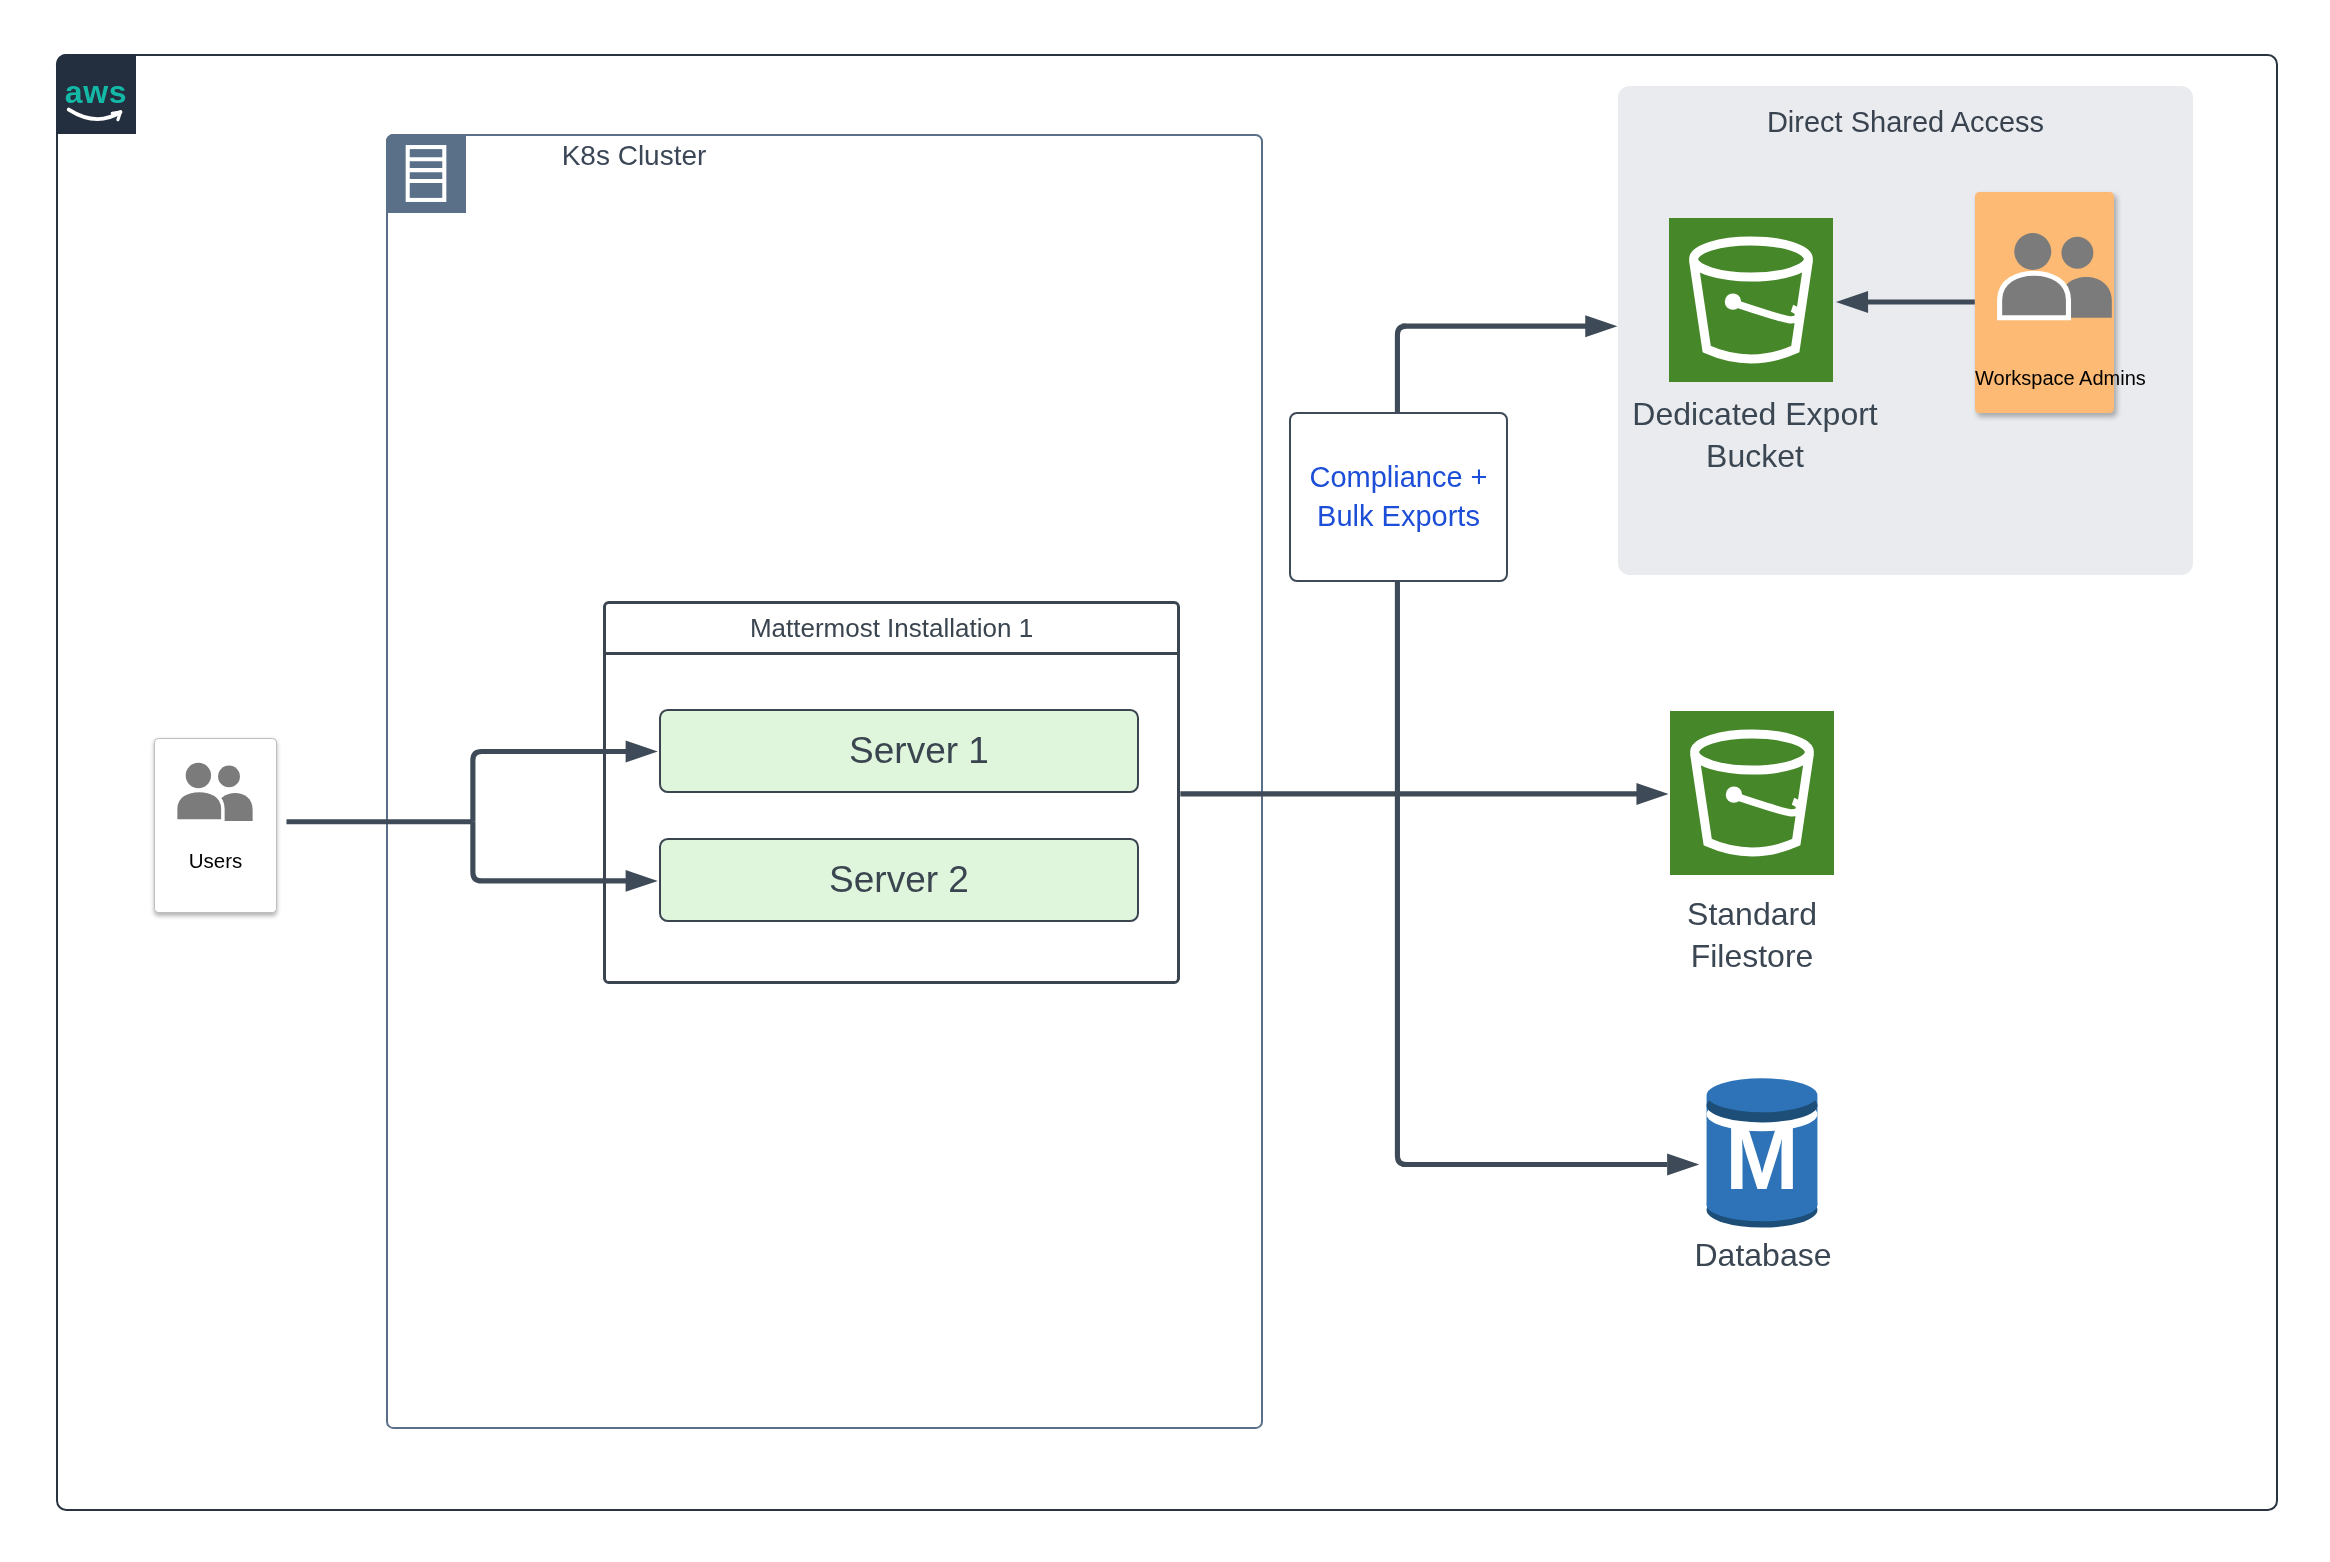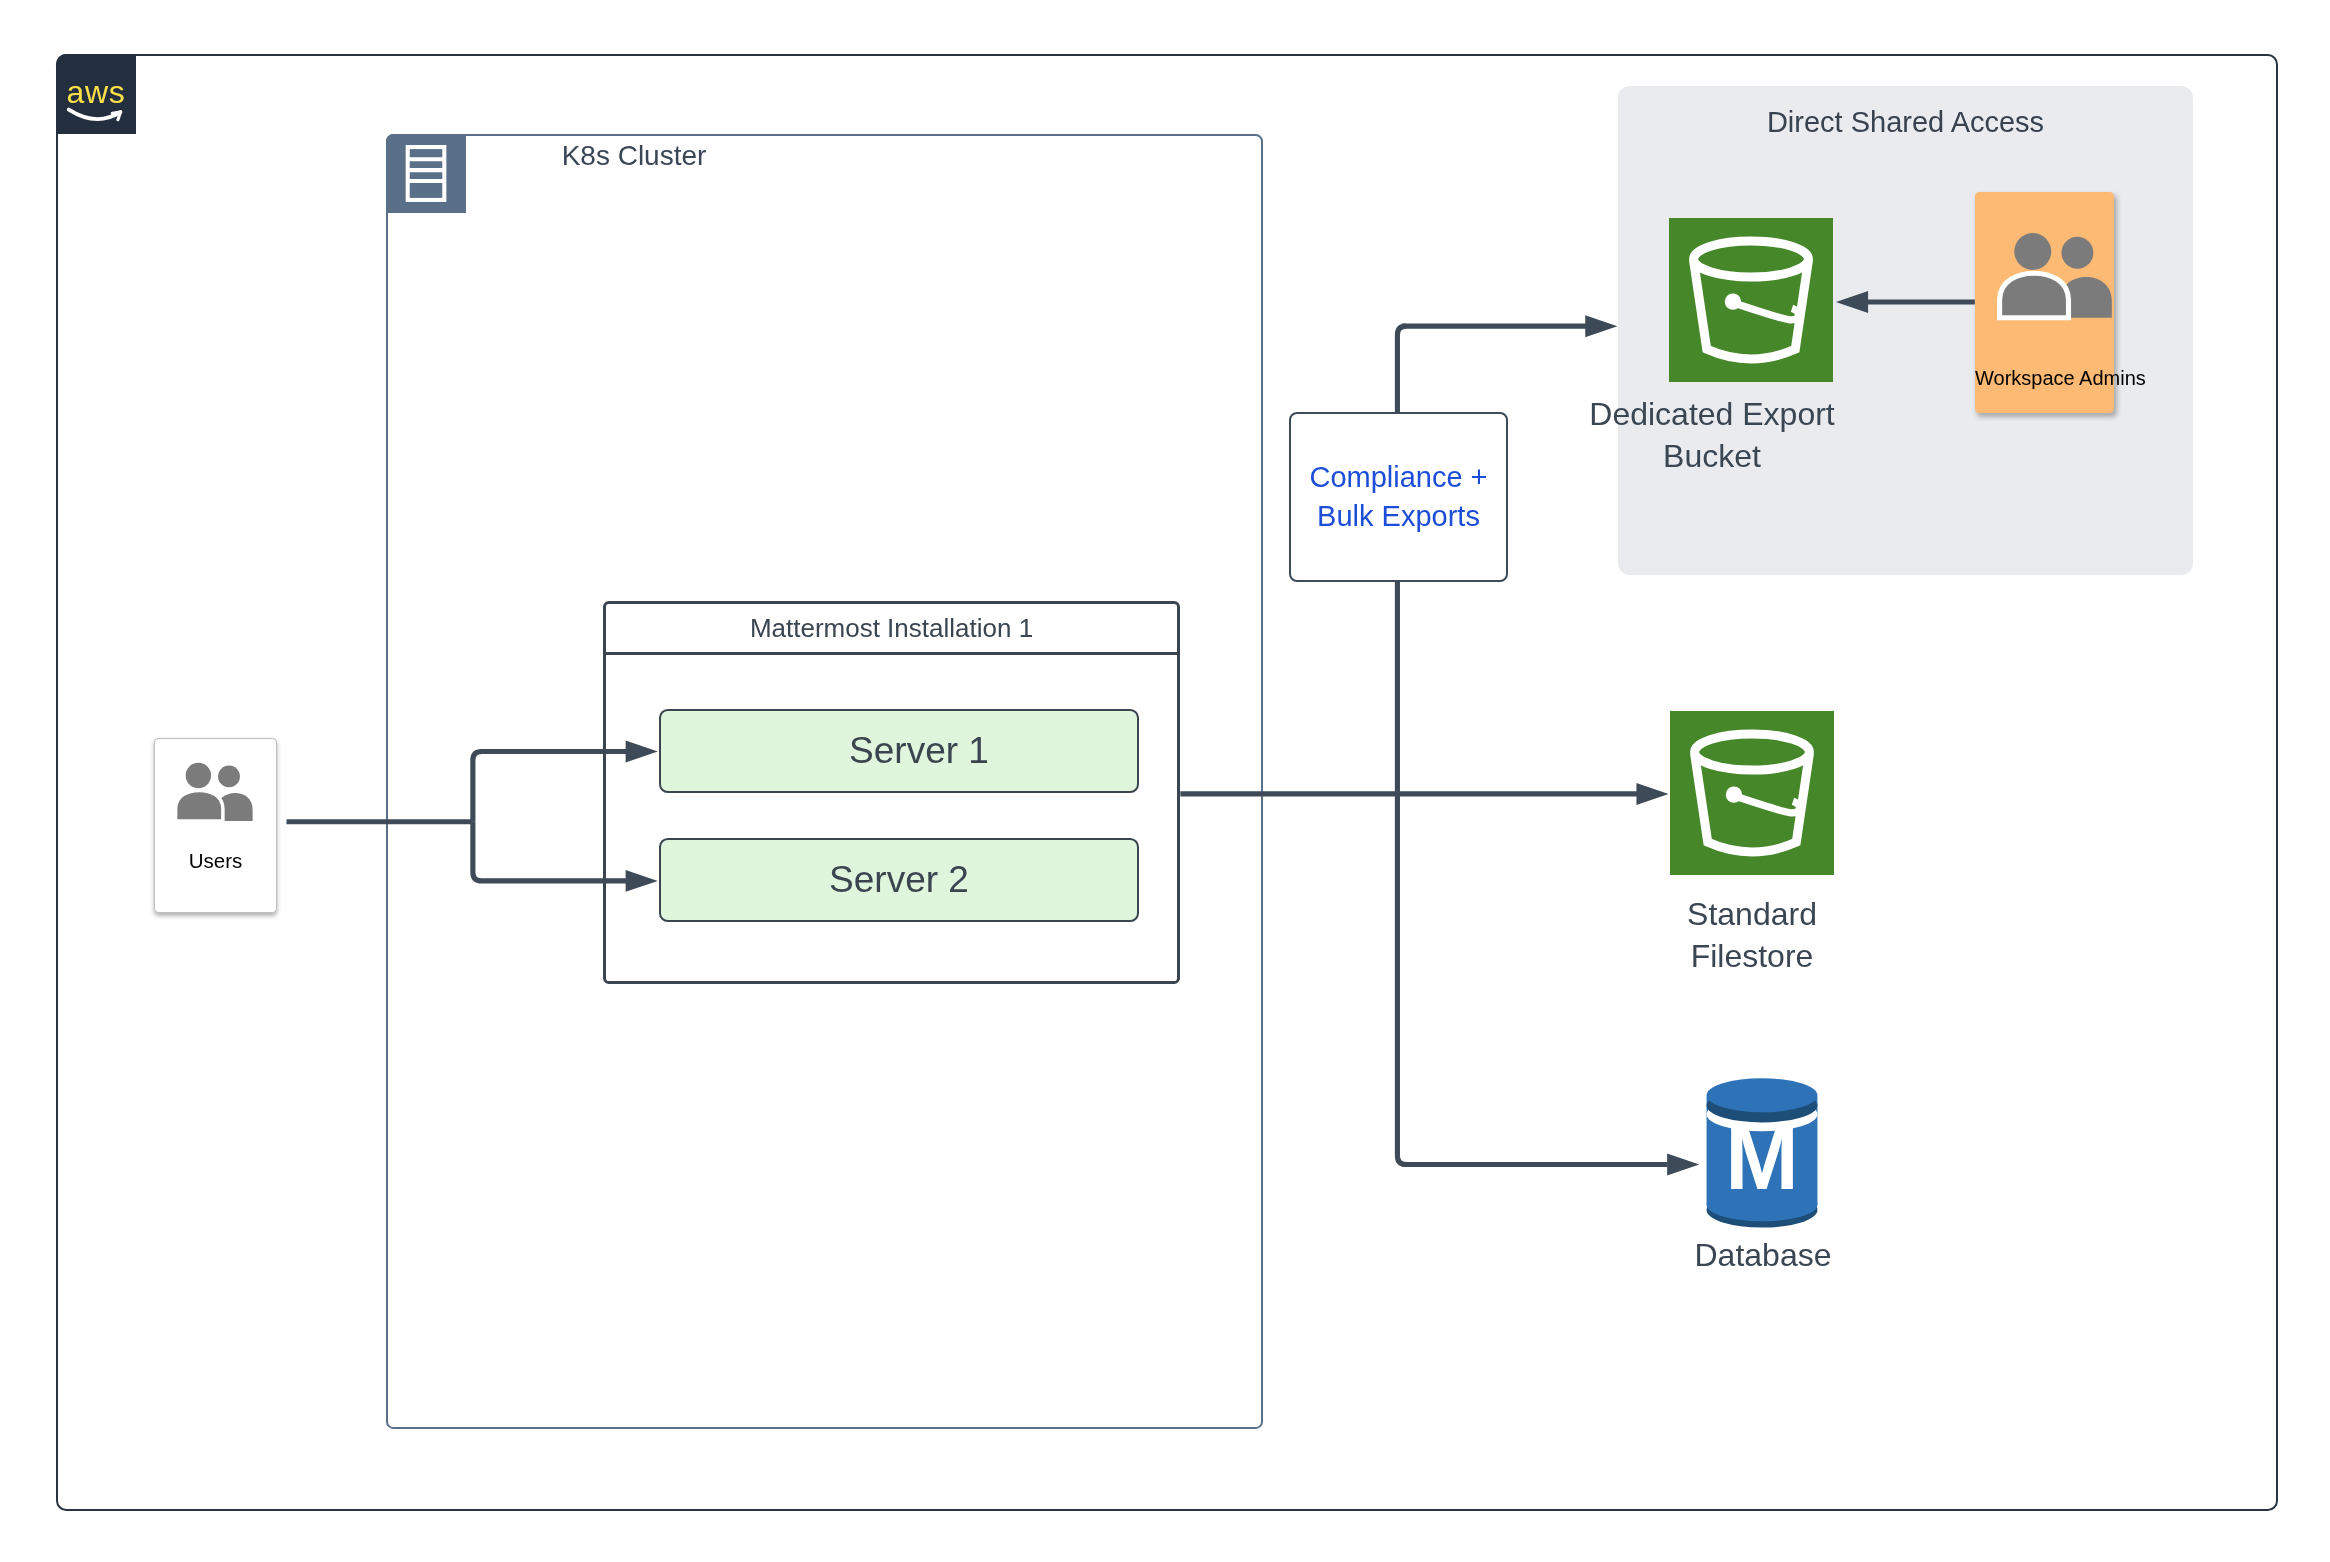--- a/index.html
+++ b/index.html
@@ -5,21 +5,21 @@
   html,body{margin:0;padding:0;background:#ffffff;}
   body{font-family:"Liberation Sans", sans-serif;}
   #canvas{position:relative;width:2330px;height:1563px;background:#ffffff;overflow:hidden;}
   .abs{position:absolute;}
   .pre{white-space:pre-line;}
 
   
   #outer-frame{left:56px;top:54px;width:2218px;height:1453px;border:2.2px solid #2A3441;border-radius:10.2px;}
   #aws-badge{left:56px;top:54px;width:80px;height:80px;background:#232F3E;border-radius:10.2px 0 0 0;
              display:flex;flex-direction:column;align-items:center;justify-content:center;z-index:3;}
-  #aws-badge .aws-word{color:#fde047;font-size:32px;font-weight:normal;letter-spacing:0.7px;line-height:29px;margin-top:16px;}
+  #aws-badge .aws-word{color:#14b8a6;font-size:32px;font-weight:bold;letter-spacing:0.7px;line-height:29px;margin-top:16px;}
 
   
   #k8s-box{left:386px;top:134px;width:873px;height:1291px;border:2.9px solid #5A7089;border-radius:7.3px;z-index:1;}
   #k8s-badge{left:386px;top:134px;width:80px;height:79px;background:#5A7089;border-radius:7.3px 0 0 0;
              display:flex;align-items:center;justify-content:center;z-index:2;}
   #k8s-label{left:488px;top:140px;width:292px;font-size:28px;color:#3B4656;z-index:2;text-align:center;}
 
   
   #users-card{left:154px;top:738px;width:121px;height:173px;background:#fff;border:0.7px solid #BDBDBD;
               border-radius:4.4px;box-shadow:0 2.9px 4.4px rgba(0,0,0,.30);z-index:4;
@@ -38,21 +38,21 @@
 
   
   #compliance-box{left:1289px;top:412px;width:219px;height:170px;background:#fff;border:2.2px solid #3F4A58;
                   border-radius:8px;z-index:6;display:flex;align-items:center;justify-content:center;
                   font-size:29px;line-height:39px;color:#1d4ed8;text-align:center;box-sizing:border-box;}
 
   
   #dsa-panel{left:1618px;top:86px;width:575px;height:489px;background:#E9EBEE;border-radius:11.7px;z-index:1;}
   #dsa-title{left:1618px;top:106px;width:575px;text-align:center;font-size:29px;color:#39434F;z-index:2;}
   #dedicated-bucket-icon{left:1669px;top:218px;width:164px;height:164px;background:#468729;z-index:2;}
-  #dedicated-bucket-label{left:1544px;top:393px;width:336px;text-align:center;font-size:32px;line-height:42px;color:#3B4653;z-index:2;}
+  #dedicated-bucket-label{left:1587px;top:393px;width:336px;text-align:center;font-size:32px;line-height:42px;color:#3B4653;z-index:2;}
   #admins-card{left:1975px;top:192px;width:139px;height:221px;background:#fdba74;border-radius:4.4px;
                box-shadow:2.9px 3.7px 5.1px rgba(0,0,0,.28);z-index:2;display:flex;flex-direction:column;align-items:flex-start;}
   #admins-icon{position:absolute;left:17.5px;top:34px;width:128px;height:102px;}
   #admins-label{margin-top:175px;font-size:20px;color:#000;white-space:nowrap;}
 
   
   #filestore-icon{left:1670px;top:711px;width:164px;height:164px;background:#468729;z-index:2;}
   #filestore-label{left:1584px;top:893px;width:336px;text-align:center;font-size:32px;line-height:42px;color:#3B4653;z-index:2;}
 
   

